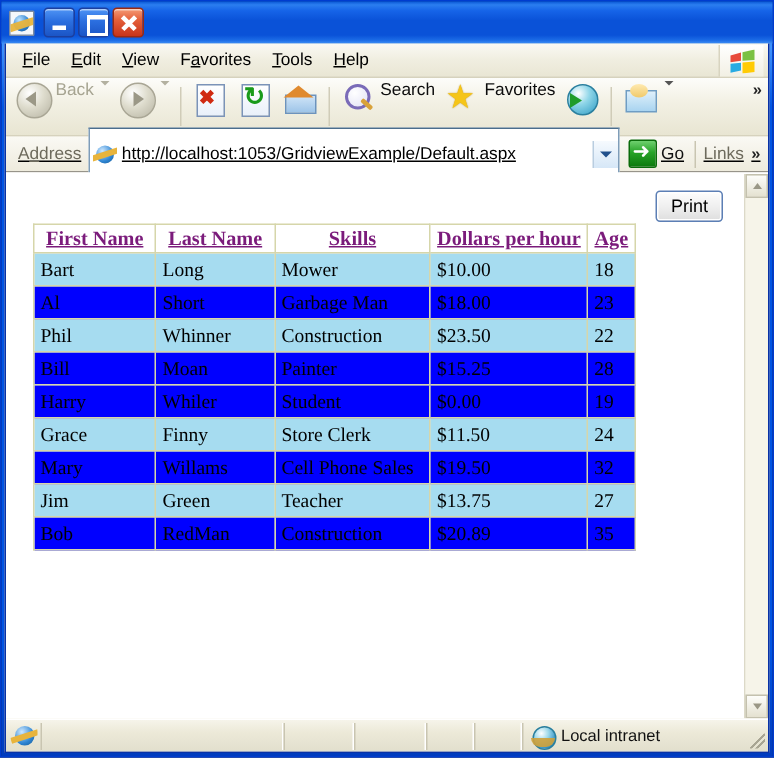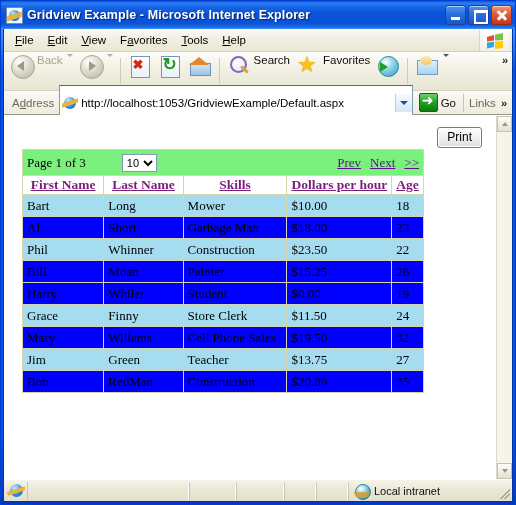--- a/index.html
+++ b/index.html
@@ -274,20 +274,21 @@
   }
 
   
   #addressbar {
     height: 24px; flex: 0 0 24px;
     display: flex; align-items: center;
     background: linear-gradient(to bottom, #faf9f4 0%, #eeebdd 100%);
     border-bottom: 1px solid #97948a;
     padding: 0 2px;
     position: relative;
+    text-decoration: underline;
   }
   #address-label {
     font-size: 11.5px; color: #6d6a5c;
     padding: 0 5px 0 6px; white-space: nowrap;
   }
   #address-input-wrap {
     flex: 1 1 auto;
     height: 36px;
     background: #fff;
     border: 1px solid #7f9db9;
@@ -553,21 +554,20 @@
       linear-gradient(135deg, transparent 66%, #a8a593 66%, #a8a593 78%, transparent 78%);
   }
 </style>
 </head>
 <body>
 
 <div id="ie-window">
 
   <div id="titlebar">
     <div id="title-icon"></div>
-    <div id="title-text">Gridview Example - Microsoft Internet Explorer</div>
     <div class="wbtn min"></div>
     <div class="wbtn max"></div>
     <div class="wbtn close"></div>
   </div>
 
   <div id="client">
 
     <div id="menubar">
       <div class="menu-item"><u>F</u><span>ile</span></div>
       <div class="menu-item"><u>E</u>dit</div>
@@ -644,35 +644,20 @@
     </div>
 
     <div id="page-area">
       <div id="page-body">
 
         <div id="print-button">Print</div>
 
         <table id="gridview">
           <tbody>
 
-            <tr class="pager">
-              <td colspan="5">
-                <div class="pager-inner">
-                  <span id="pager-text">Page 1 of 3</span>
-                  <select id="page-size-select">
-                    <option>10</option>
-                  </select>
-                  <span class="pager-links">
-                    <a href="#">Prev</a>
-                    <a href="#">Next</a>
-                    <a href="#">&gt;&gt;</a>
-                  </span>
-                </div>
-              </td>
-            </tr>
 
             <tr class="headrow">
               <th><a href="#">First Name</a></th>
               <th><a href="#">Last Name</a></th>
               <th><a href="#">Skills</a></th>
               <th><a href="#">Dollars per hour</a></th>
               <th><a href="#">Age</a></th>
             </tr>
 
           <tr class="row-a">

